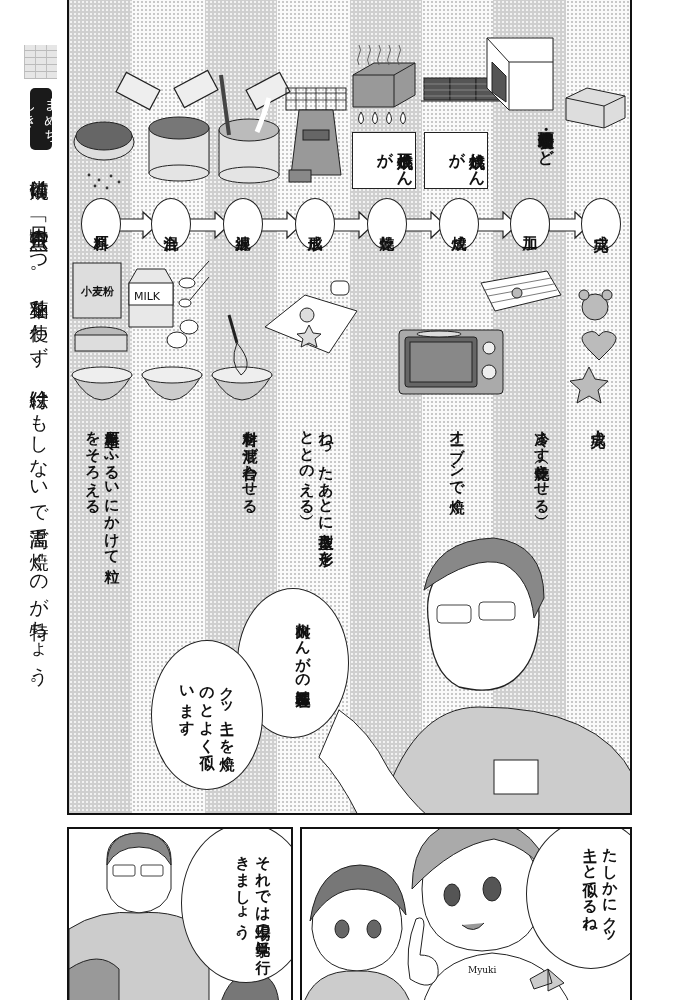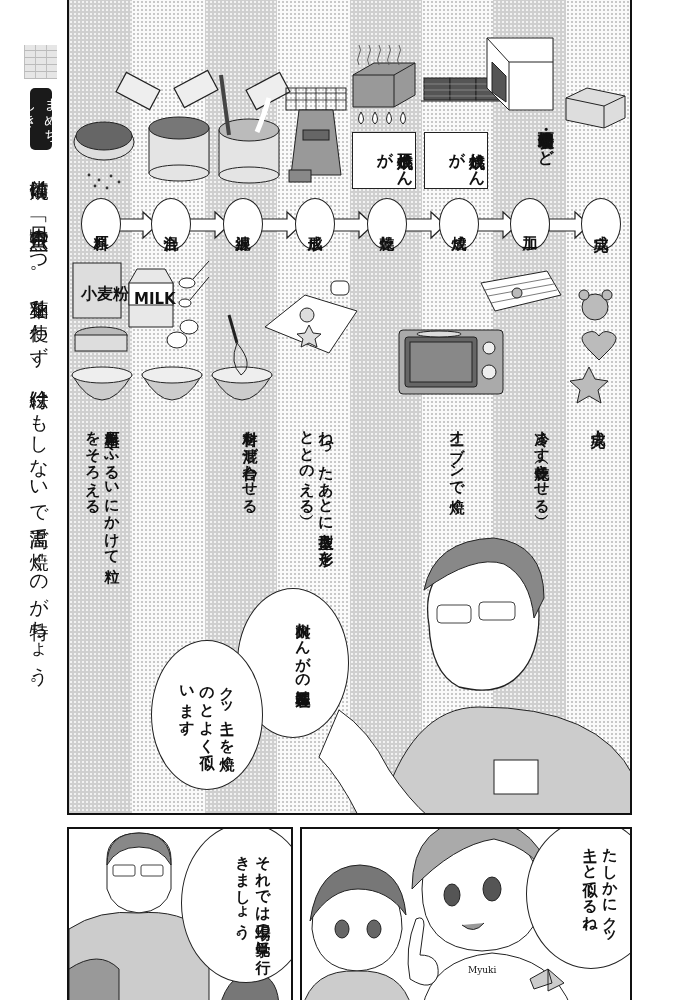--- a/index.html
+++ b/index.html
@@ -213,22 +213,22 @@
 
     <g fill="#bbb" stroke="#222">
       <circle cx="526" cy="52" r="13"></circle>
       <circle cx="515" cy="40" r="5"></circle>
         <circle cx="538" cy="40" r="5"></circle>
       <path d="M520 95 q-14 -14 0 -18 q6 -2 10 4 q4 -6 10 -4 q14 4 0 18 l-10 10z"></path>
       <path d="M520 112 l6 12 l13 2 l-10 9 l3 13 l-12 -7 l-12 7 l3 -13 l-10 -9 l13 -2z"></path>
     </g>
   </svg>
 
-  <div class="abs" style="left:12px;top:284px;font-size:16px;font-weight:bold;z-index:4">小麦粉</div>
-  <div class="abs" style="left:65px;top:290px;font-size:15px;font-weight:bold;z-index:4">MILK</div>
+  <div class="abs" style="left:12px;top:284px;font-size:11px;font-weight:bold;z-index:4">小麦粉</div>
+  <div class="abs" style="left:65px;top:290px;font-size:11px;font-weight:normal;z-index:4">MILK</div>
 
   <div class="abs plain-v vt" style="left:4px;top:420px;width:48px;height:150px">主原料をふるいにかけて粒をそろえる</div>
   <div class="abs plain-v vt" style="left:160px;top:420px;width:30px;height:150px">材料を混ぜ合わせる</div>
   <div class="abs plain-v vt" style="left:218px;top:420px;width:48px;height:150px">ねったあとに型抜き（形をととのえる）</div>
   <div class="abs plain-v vt" style="left:367px;top:420px;width:30px;height:150px">オーブンで焼く</div>
   <div class="abs plain-v vt" style="left:434px;top:420px;width:48px;height:120px">冷ます（乾燥させる）</div>
   <div class="abs plain-v vt" style="left:508px;top:420px;width:30px;height:80px">完成！</div>
 
   <svg class="abs" style="left:250px;top:520px;z-index:4" width="315" height="297">
     <path d="M110 105 q-10 -60 50 -70 q60 -2 60 60 q0 40 -20 60 q-20 22 -60 12 q-28 -14 -30 -62z" fill="#fff" stroke="#222" stroke-width="1.3"></path>

